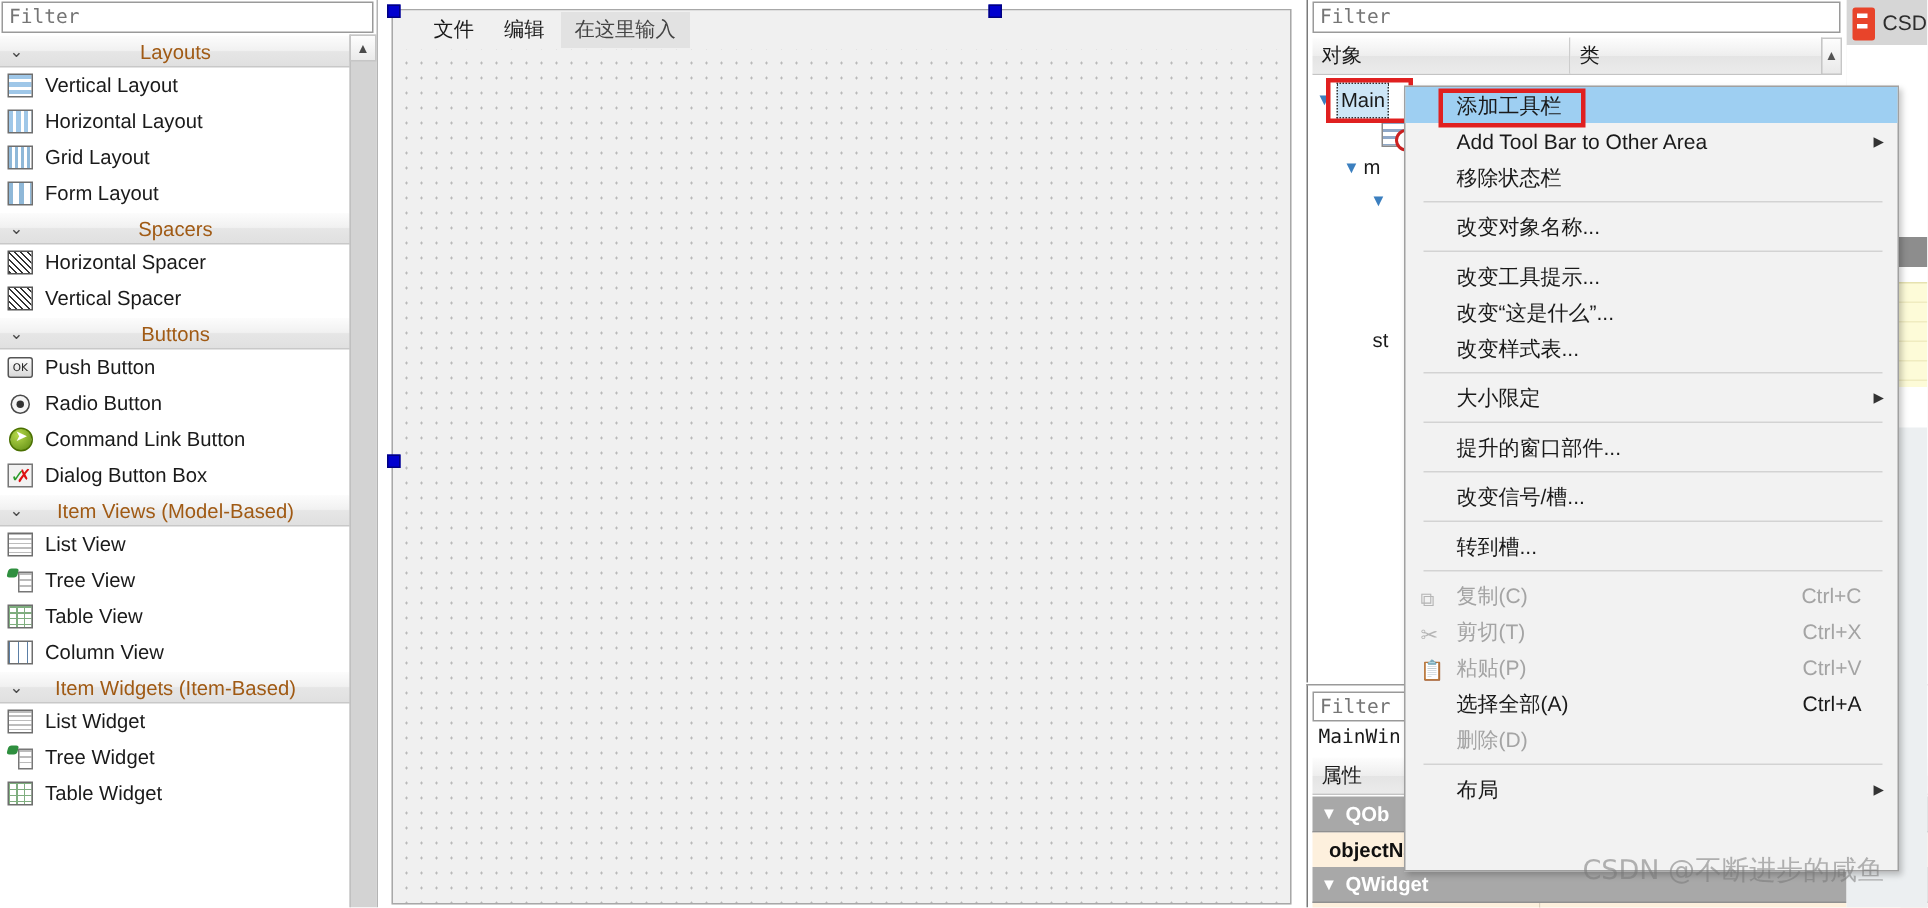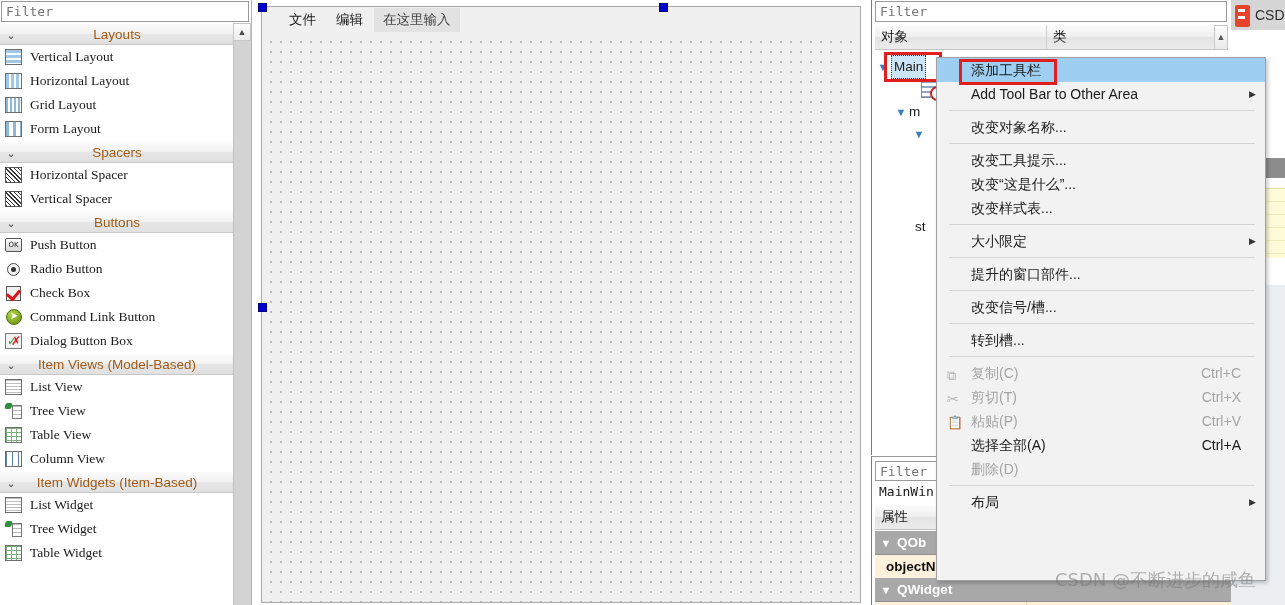--- a/index.html
+++ b/index.html
@@ -49,21 +49,21 @@
   .wb-item {
     height: 24px; line-height: 24px;
     display: flex; align-items: center;
     padding-left: 4px; color: #1a1a1a; font-size: 13.5px;
     background: #ffffff;
   }
   .wb-ico {
     width: 20px; height: 18px; margin-right: 6px; flex: 0 0 20px;
     position: relative; display: inline-block;
   }
-  .wb-label { white-space: nowrap; font-family: Liberation Serif, serif; }
+  .wb-label { white-space: nowrap; }
 
   
   .ic-vlayout, .ic-hlayout, .ic-grid, .ic-form,
   .ic-listview, .ic-tableview, .ic-colview {
     border: 1px solid #6e6e6e; background: #fff;
     width: 17px; height: 16px; position: absolute; left: 1px; top: 1px;
   }
   .ic-vlayout { background:
      repeating-linear-gradient(to bottom,#9fc7e8 0 3px,#ffffff 3px 5px); }
   .ic-hlayout { background:
@@ -410,26 +410,20 @@
             <span class="wb-ico">
               <span class="ic-push">OK</span>
             </span>
             <span class="wb-label">Push Button</span>
           </div>
           <div class="wb-item">
             <span class="wb-ico">
               <span class="ic-radio"></span>
             </span>
             <span class="wb-label">Radio Button</span>
-          </div>
-          <div class="wb-item">
-            <span class="wb-ico">
-              <span class="ic-check"></span>
-            </span>
-            <span class="wb-label">Check Box</span>
           </div>
           <div class="wb-item">
             <span class="wb-ico">
               <span class="ic-cmdlink"></span>
             </span>
             <span class="wb-label">Command Link Button</span>
           </div>
           <div class="wb-item">
             <span class="wb-ico">
               <span class="ic-dlgbox"></span>
@@ -549,20 +543,21 @@
     <div class="pe-datarow" style="top:145px;">
       <div class="pe-key"></div>
       <div class="pe-val"></div>
     </div>
     <div class="pe-scrollcol"></div>
   </div>
 
   <div id="ctx-menu">
       <div class="ctx-item highlight"><span>添加工具栏</span></div>
       <div class="ctx-item"><span>Add Tool Bar to Other Area</span><span class="arrow">▶</span></div>
+      <div class="ctx-item"><span>移除状态栏</span></div>
       <div class="ctx-sep"></div>
       <div class="ctx-item"><span>改变对象名称...</span></div>
       <div class="ctx-sep"></div>
       <div class="ctx-item"><span>改变工具提示...</span></div>
       <div class="ctx-item"><span>改变“这是什么”...</span></div>
       <div class="ctx-item"><span>改变样式表...</span></div>
       <div class="ctx-sep"></div>
       <div class="ctx-item"><span>大小限定</span><span class="arrow">▶</span></div>
       <div class="ctx-sep"></div>
       <div class="ctx-item"><span>提升的窗口部件...</span></div>

